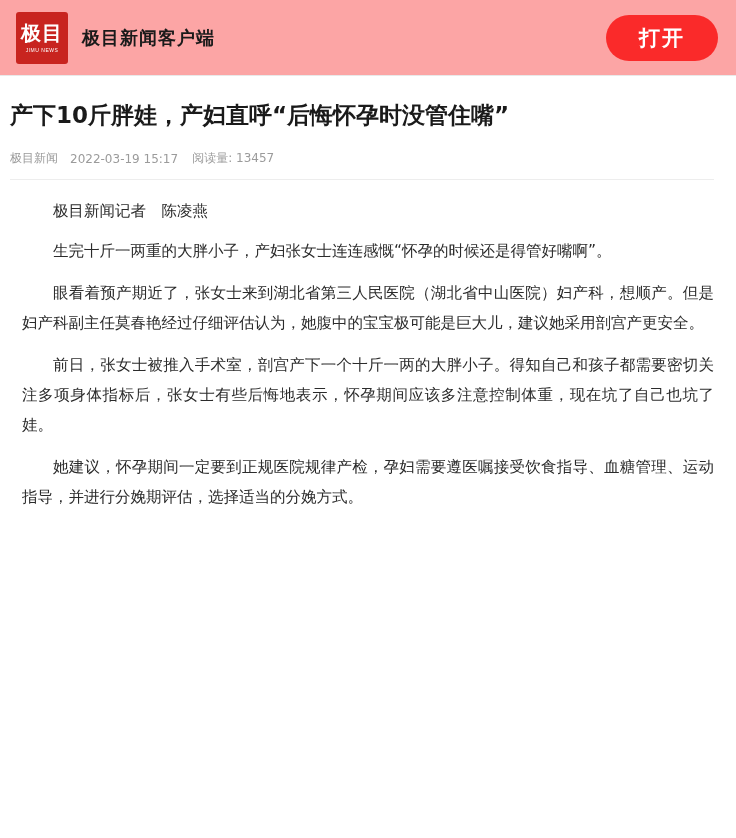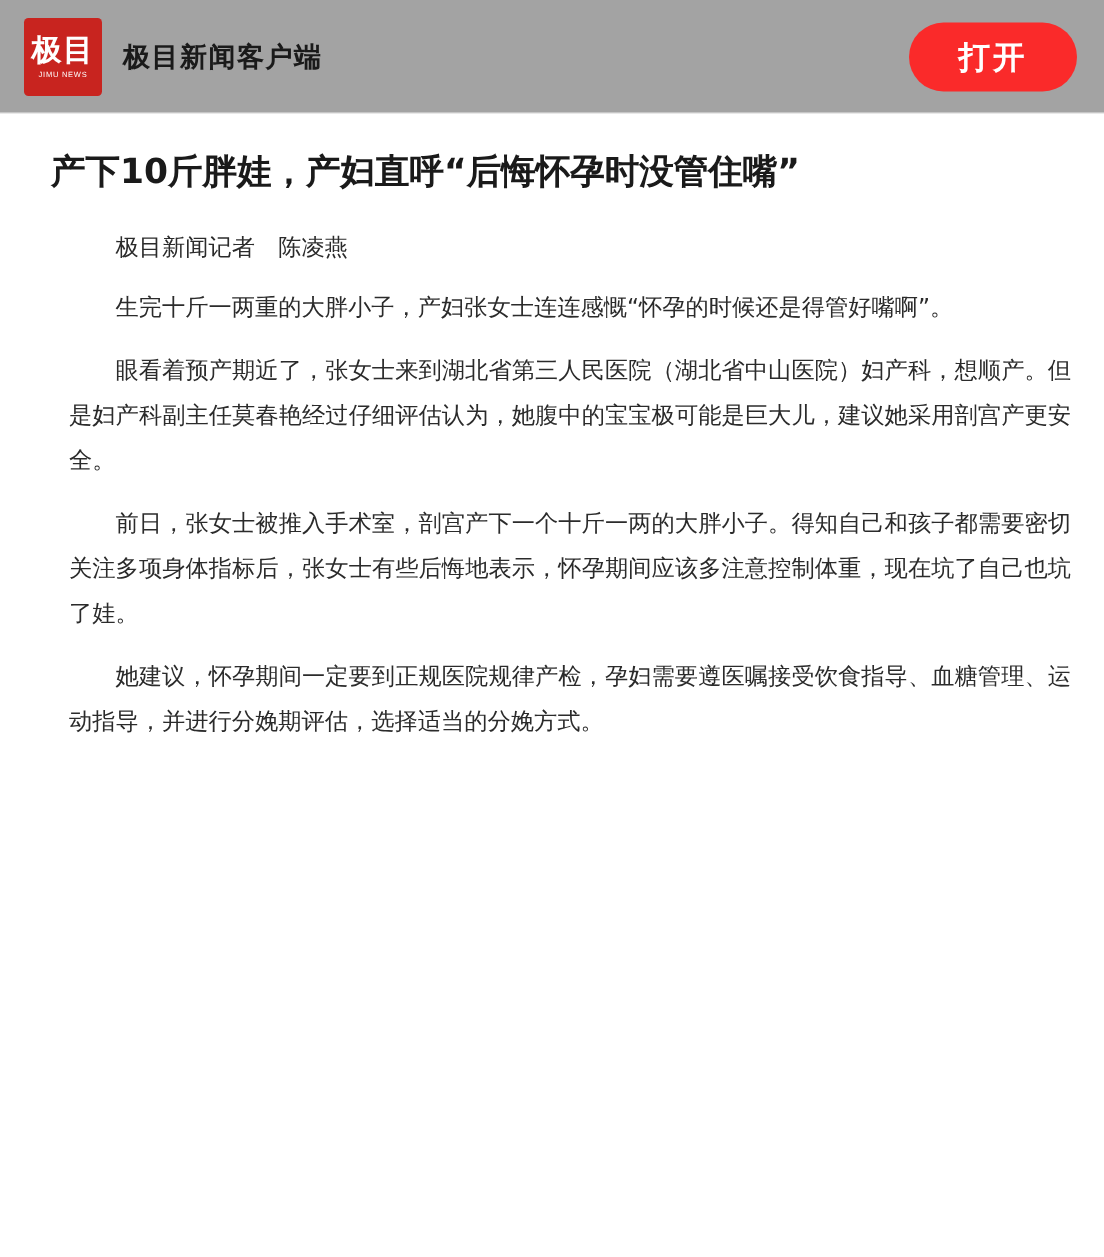--- a/index.html
+++ b/index.html
@@ -16,21 +16,21 @@
   }
 
   
   .header {
     display: flex;
     align-items: center;
     height: 76px;
     padding: 0 18px 0 16px;
     box-sizing: border-box;
     border-bottom: 1px solid #e9e9e9;
-    background: #a3a3a3;
+    background: #fca5a5;
   }
   .logo {
     width: 52px;
     height: 52px;
     background: #c8241f;
     color: #ffffff;
     border-radius: 3px;
     display: flex;
     flex-direction: column;
     align-items: center;
@@ -69,21 +69,21 @@
     border-radius: 26px;
     width: 112px;
     height: 46px;
     cursor: pointer;
     font-family: "DejaVu Sans", sans-serif;
     letter-spacing: 2px;
   }
 
   
   .article {
-    padding: 22px 22px 0 34px;
+    padding: 22px 22px 0 10px;
     box-sizing: border-box;
   }
   .title {
     font-size: 23px;
     font-weight: bold;
     color: #1a1a1a;
     line-height: 34px;
     margin: 0 0 18px 0;
     font-family: "DejaVu Sans", sans-serif;
   }
@@ -127,20 +127,25 @@
     <span class="logo-main">极目</span>
     <span class="logo-sub">JIMU NEWS</span>
   </div>
   <div class="brand-name">极目新闻客户端</div>
   <button class="open-btn">打开</button>
 </div>
 
 <div class="article">
   <h1 class="title">产下10斤胖娃，产妇直呼“后悔怀孕时没管住嘴”</h1>
 
+  <div class="meta">
+    <span class="meta-source">极目新闻</span>
+    <span class="meta-date">2022-03-19 15:17</span>
+    <span class="meta-reads">阅读量: 13457</span>
+  </div>
 
   <div class="body-text">
     <p class="para byline">极目新闻记者　陈凌燕</p>
     <p class="para indent">生完十斤一两重的大胖小子，产妇张女士连连感慨“怀孕的时候还是得管好嘴啊”。</p>
     <p class="para indent">眼看着预产期近了，张女士来到湖北省第三人民医院（湖北省中山医院）妇产科，想顺产。但是妇产科副主任莫春艳经过仔细评估认为，她腹中的宝宝极可能是巨大儿，建议她采用剖宫产更安全。</p>
     <p class="para indent">前日，张女士被推入手术室，剖宫产下一个十斤一两的大胖小子。得知自己和孩子都需要密切关注多项身体指标后，张女士有些后悔地表示，怀孕期间应该多注意控制体重，现在坑了自己也坑了娃。</p>
     <p class="para indent">她建议，怀孕期间一定要到正规医院规律产检，孕妇需要遵医嘱接受饮食指导、血糖管理、运动指导，并进行分娩期评估，选择适当的分娩方式。</p>
   </div>
 </div>
 

